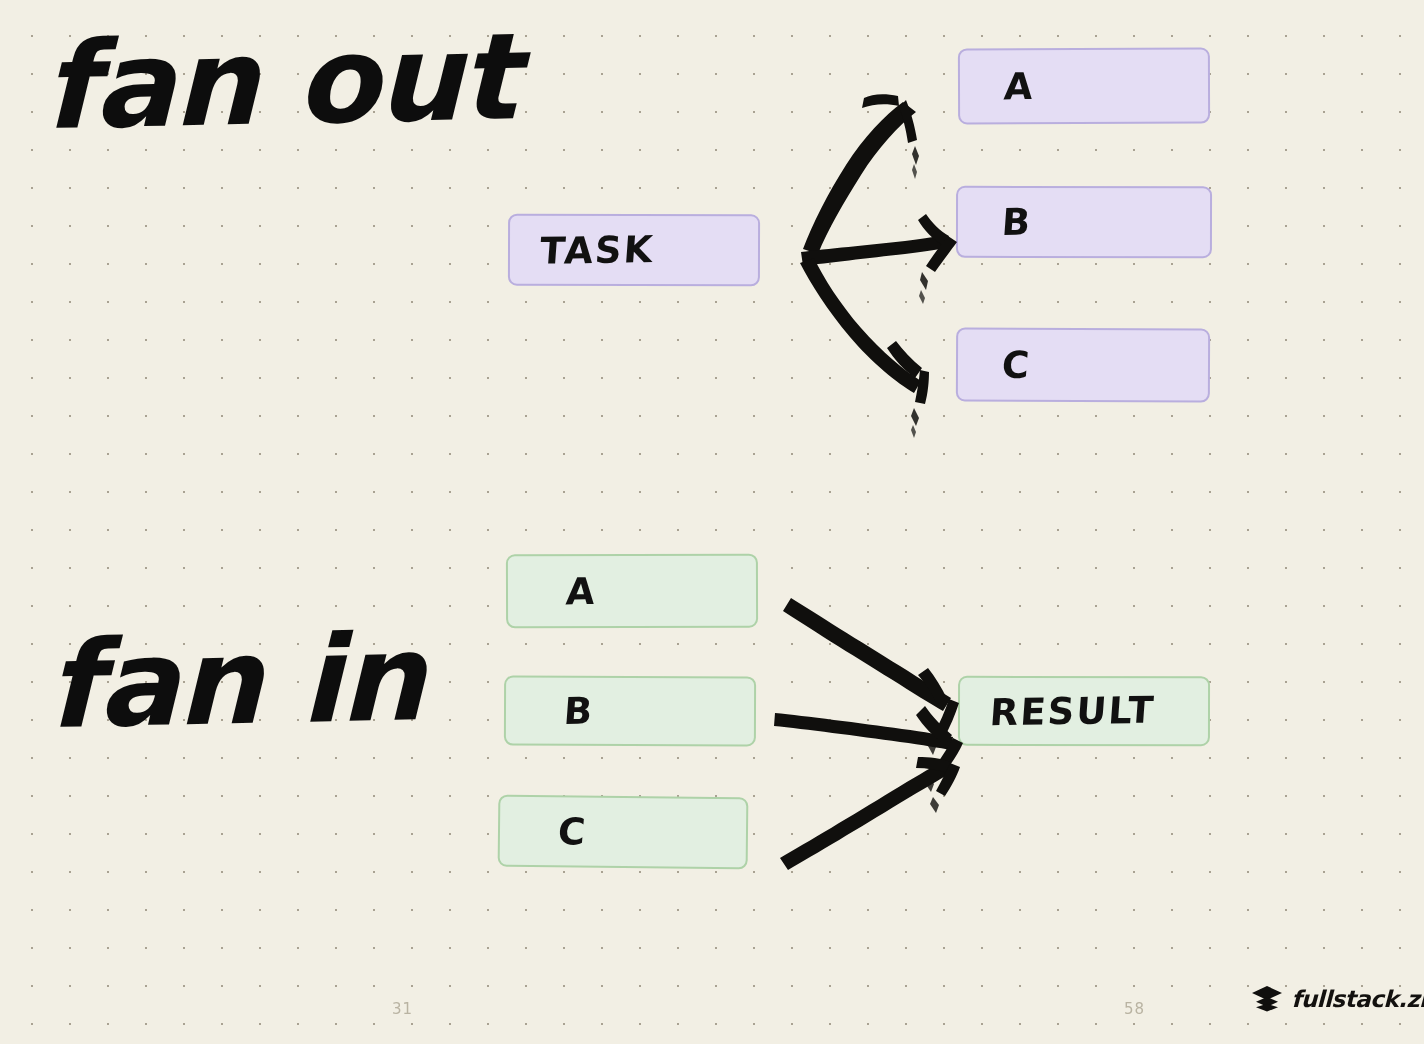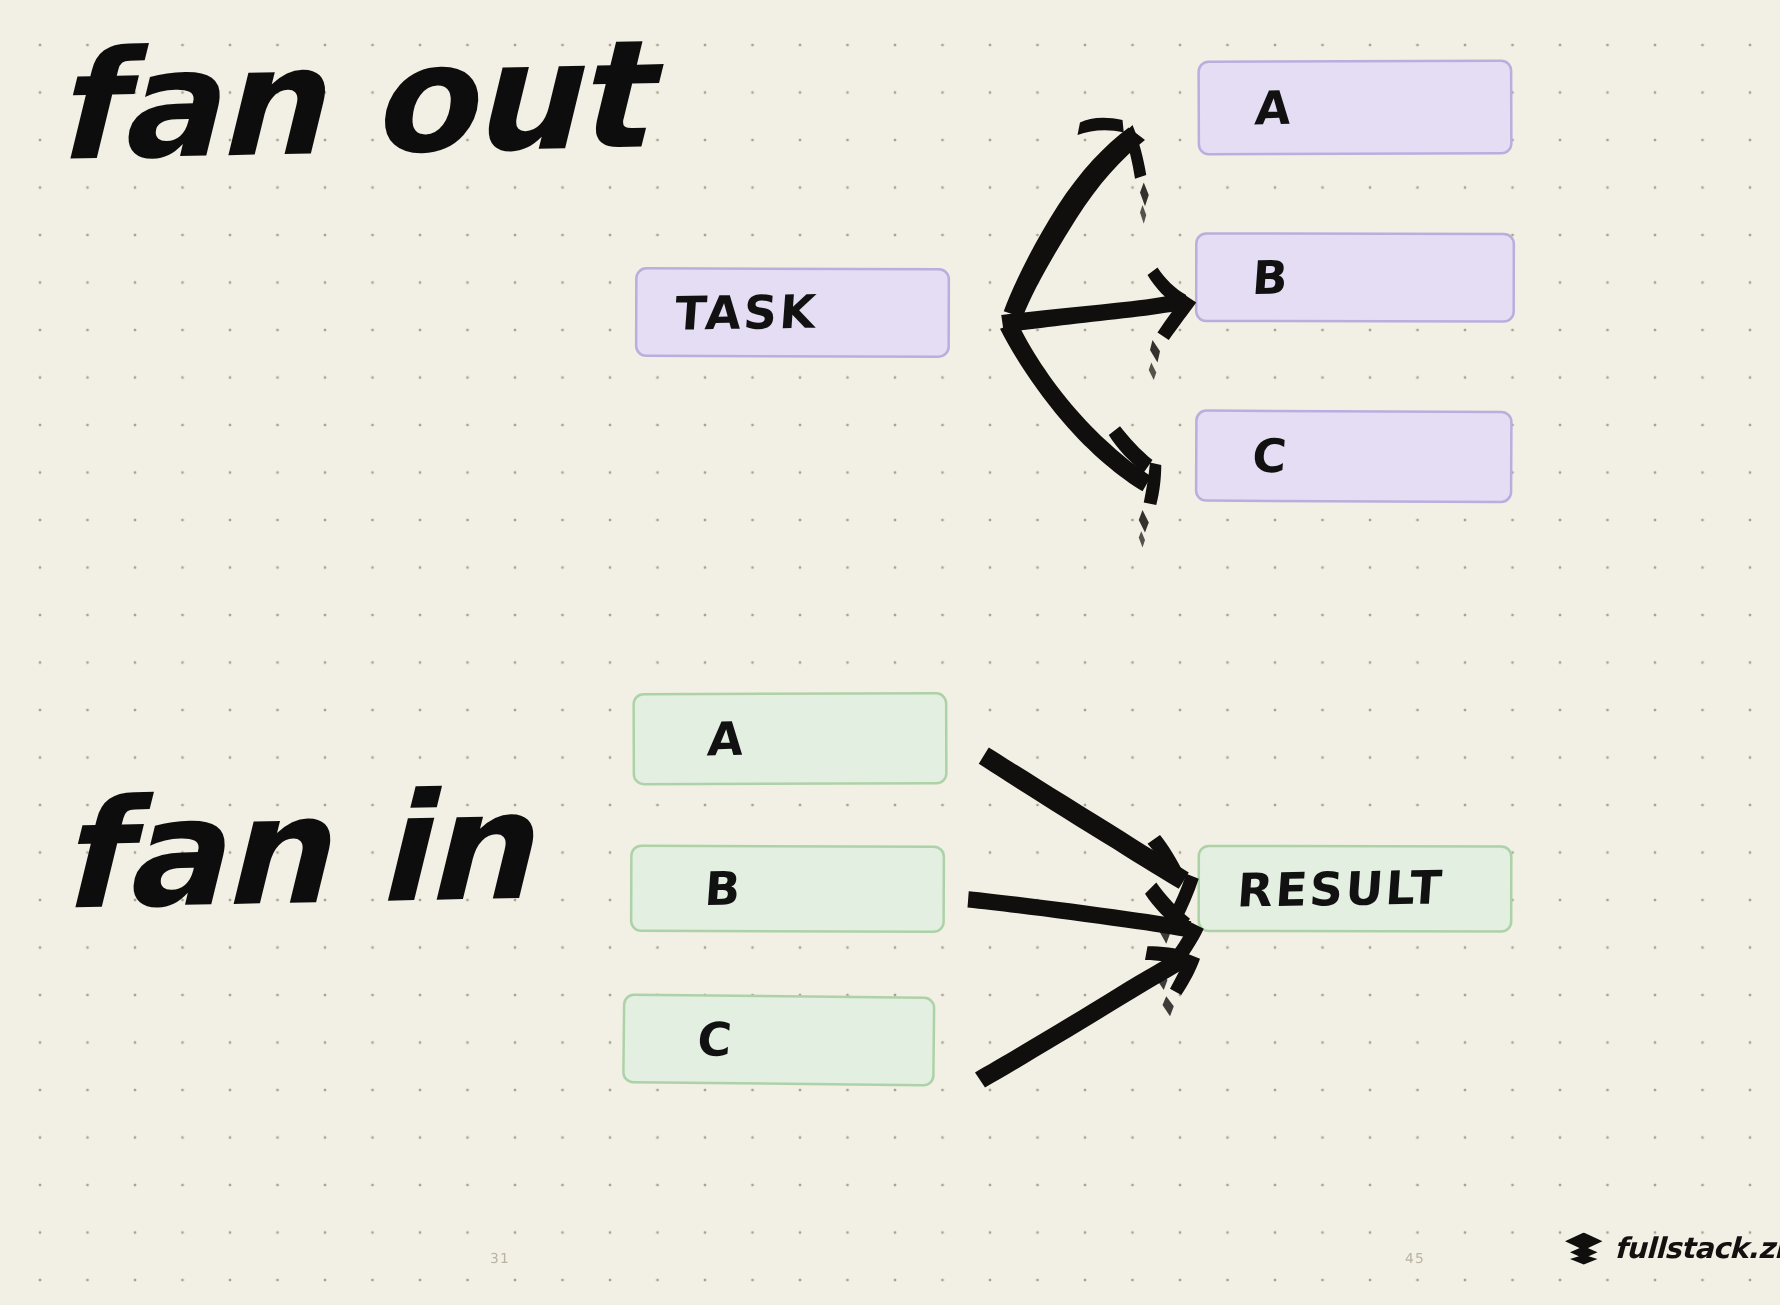--- a/index.html
+++ b/index.html
@@ -78,21 +78,21 @@
     position:absolute; left:0; top:0;
     width:1424px; height:1044px;
     pointer-events:none;
   }
 
   
   .page-num{
     position:absolute;
     color:#b9b3a2;
     font-family:"DejaVu Sans", sans-serif;
-    font-size:11px;
+    font-size:15px;
     letter-spacing:1px;
   }
   #page-num-left { left:392px; top:1000px; }
   #page-num-right{ left:1124px; top:1000px; }
 
   #brand{
     position:absolute;
     left:1252px; top:986px;
     display:flex; align-items:center; gap:11px;
   }
@@ -222,21 +222,21 @@
         <path d="M918,757 C 929,757 941,758 951,762 L 948,773 C 938,770 927,768 916,768 Z"></path>
         <path d="M950,763 C 946,772 941,782 936,791 L 945,796 C 951,787 957,776 960,767 Z"></path>
         <path d="M933,797 l 6,8 -3,8 -6,-9 z" opacity="0.8"></path>
       </g>
 
     </g>
   </svg>
 
   <div class="page-num" id="page-num-left">31</div>
 
-  <div class="page-num" id="page-num-right">45</div>
+  <div class="page-num" id="page-num-right">58</div>
 
   <div id="brand">
     <svg width="30" height="26" viewBox="0 0 30 26">
       <polygon points="15,0 30,7 15,14 0,7" fill="#100f0d"></polygon>
       <polygon points="15,11 26,15.8 15,20.8 4,15.8" fill="#100f0d"></polygon>
       <polygon points="15,17.8 26,21.2 15,25.6 4,21.2" fill="#100f0d"></polygon>
     </svg>
     <span id="brand-name">fullstack.zip</span>
   </div>
 

